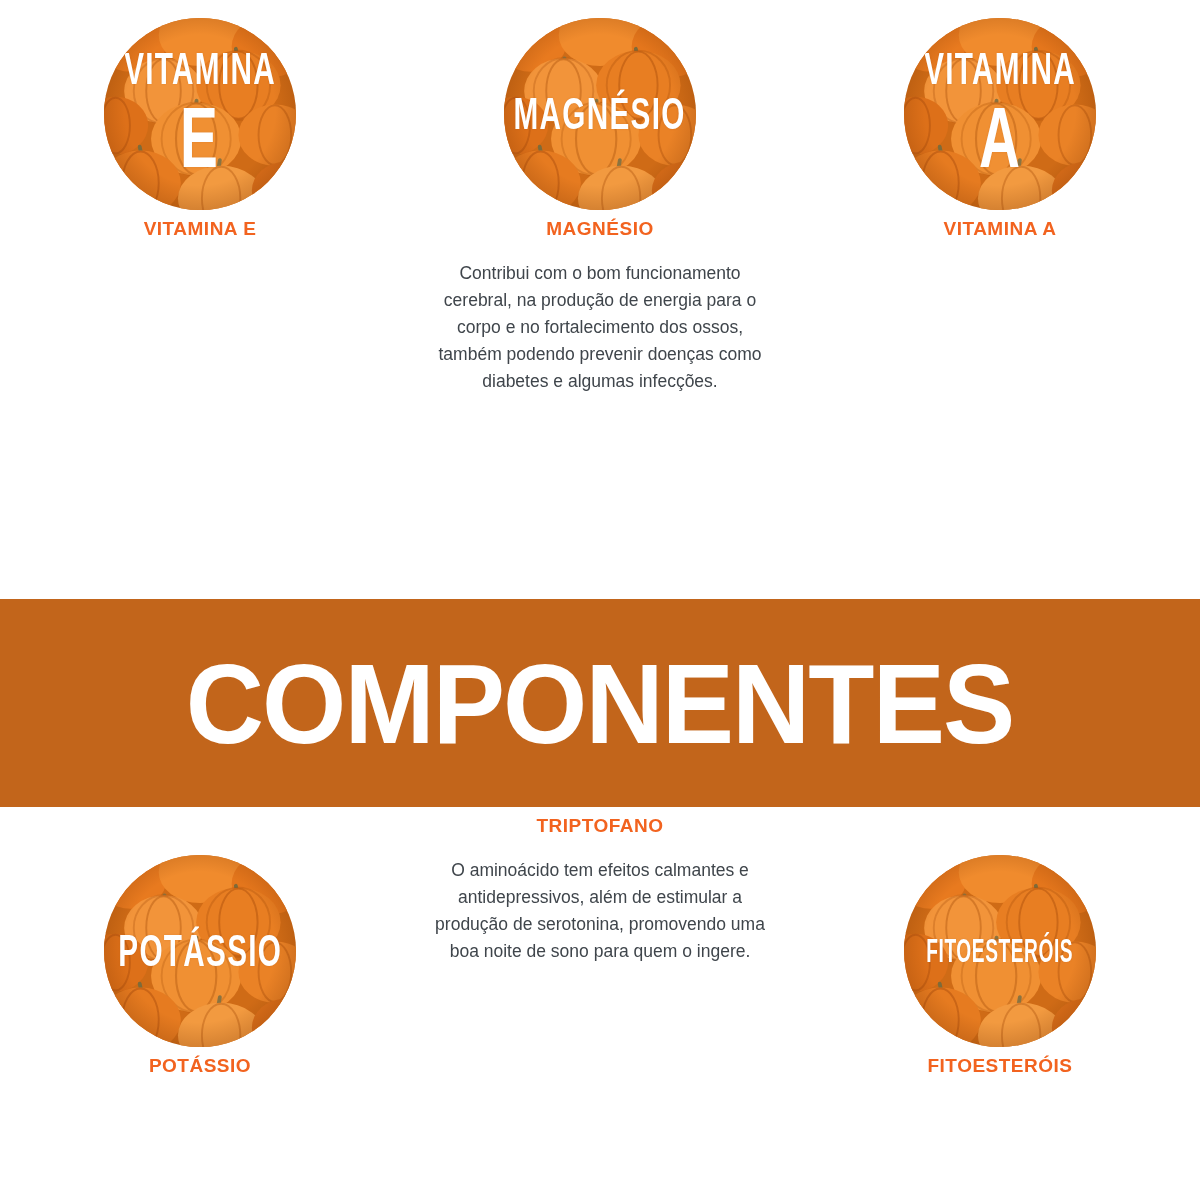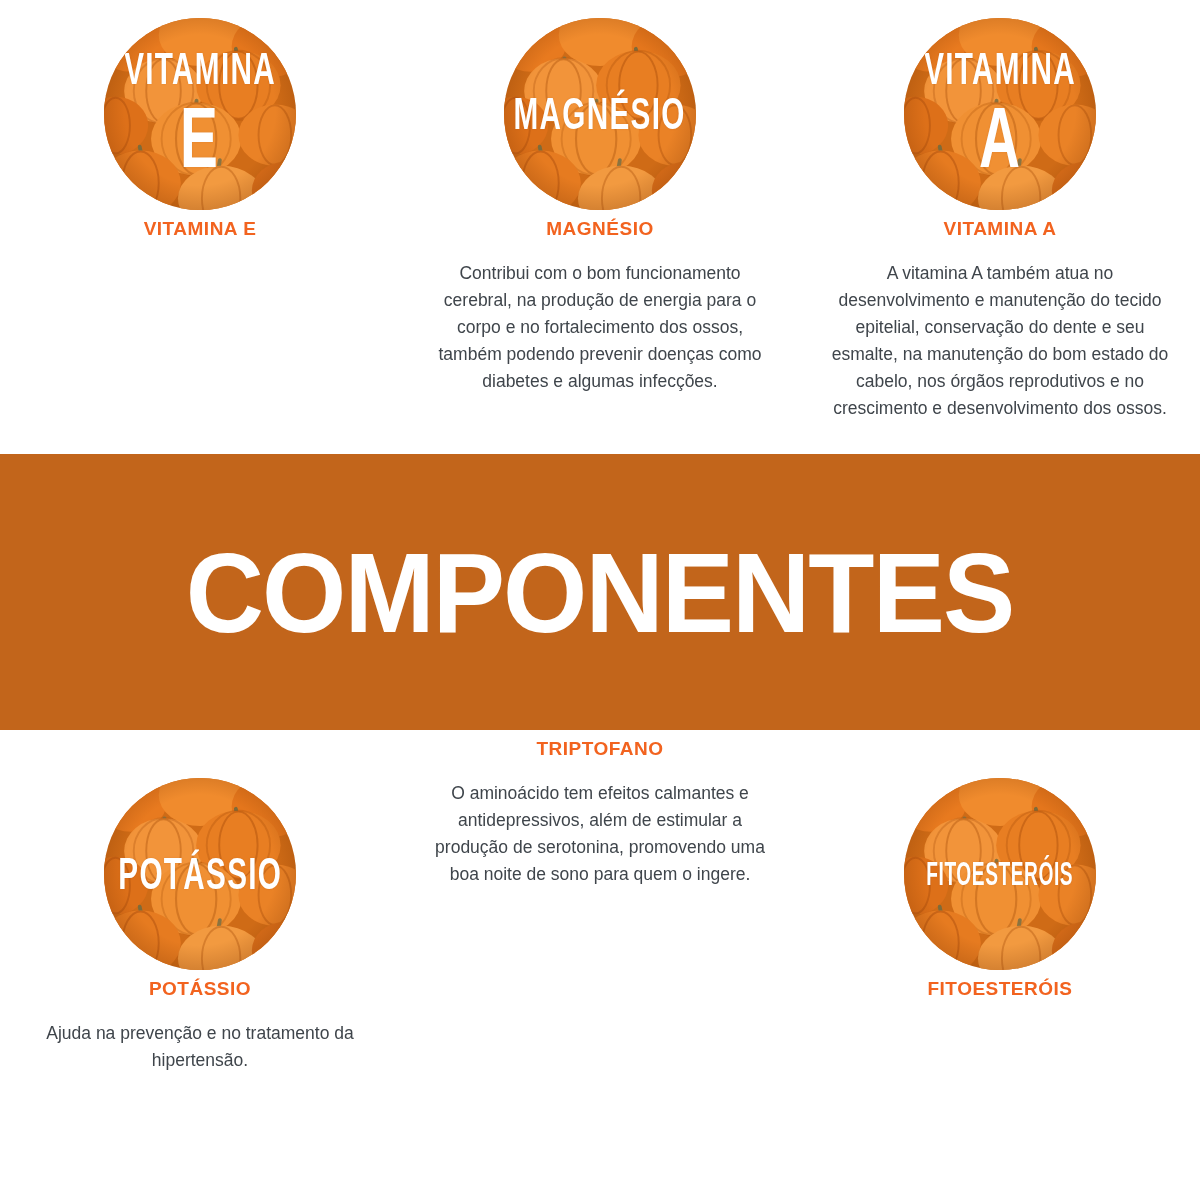--- a/index.html
+++ b/index.html
@@ -7,21 +7,21 @@
   body {
     height: 1200px;
     background: #ffffff;
     font-family: "Liberation Sans", sans-serif;
     overflow: hidden;
   }
   .section {
     display: grid;
     grid-template-columns: repeat(3, 1fr);
   }
-  .section.top { height: 454px; }
+  .section.top { height: 599px; }
   .section.bottom { height: 330px; }
   .card {
     display: flex;
     flex-direction: column;
     align-items: center;
     padding: 0 24px;
   }
   .circle {
     position: relative;
     width: 192px;
@@ -73,21 +73,21 @@
   }
   .body-text {
     margin-top: 20px;
     color: #3f454b;
     font-size: 17.5px;
     line-height: 1.54;
     text-align: center;
     max-width: 358px;
   }
   .banner {
-    height: 276px;
+    height: 208px;
     background: #c2651b;
     display: flex;
     align-items: center;
     justify-content: center;
   }
   .banner-title {
     color: #ffffff;
     font-weight: 700;
     font-size: 114px;
     letter-spacing: -2px;
@@ -170,42 +170,40 @@
     <div class="circle">
       <svg class="bg" viewBox="0 0 200 200">
           <use href="#pumpkins"></use>
         </svg>
       <div class="circle-label">
         <span class="lbl">VITAMINA</span>
         <span class="lbl lbl-big">A</span>
       </div>
     </div>
     <h3 class="heading">VITAMINA A</h3>
-    <p class="body-text">A vitamina A também atua no desenvolvimento e manutenção do tecido epitelial, conservação do dente e seu esmalte, na manutenção do bom estado do cabelo, nos órgãos reprodutivos e no crescimento e desenvolvimento dos ossos.</p>
   </div>
 
 </div>
 
 <div class="banner">
   <div class="banner-title">COMPONENTES</div>
 </div>
 
 <div class="section bottom">
 
   <div class="card">
     <div class="circle">
       <svg class="bg" viewBox="0 0 200 200">
           <use href="#pumpkins"></use>
         </svg>
       <div class="circle-label">
         <span class="lbl">POTÁSSIO</span>
       </div>
     </div>
     <h3 class="heading">POTÁSSIO</h3>
-    <p class="body-text">Ajuda na prevenção e no tratamento da hipertensão.</p>
   </div>
 
   <div class="card">
     <h3 class="heading">TRIPTOFANO</h3>
     <p class="body-text">O aminoácido tem efeitos calmantes e antidepressivos, além de estimular a produção de serotonina, promovendo uma boa noite de sono para quem o ingere.</p>
   </div>
 
   <div class="card">
     <div class="circle">
       <svg class="bg" viewBox="0 0 200 200">

